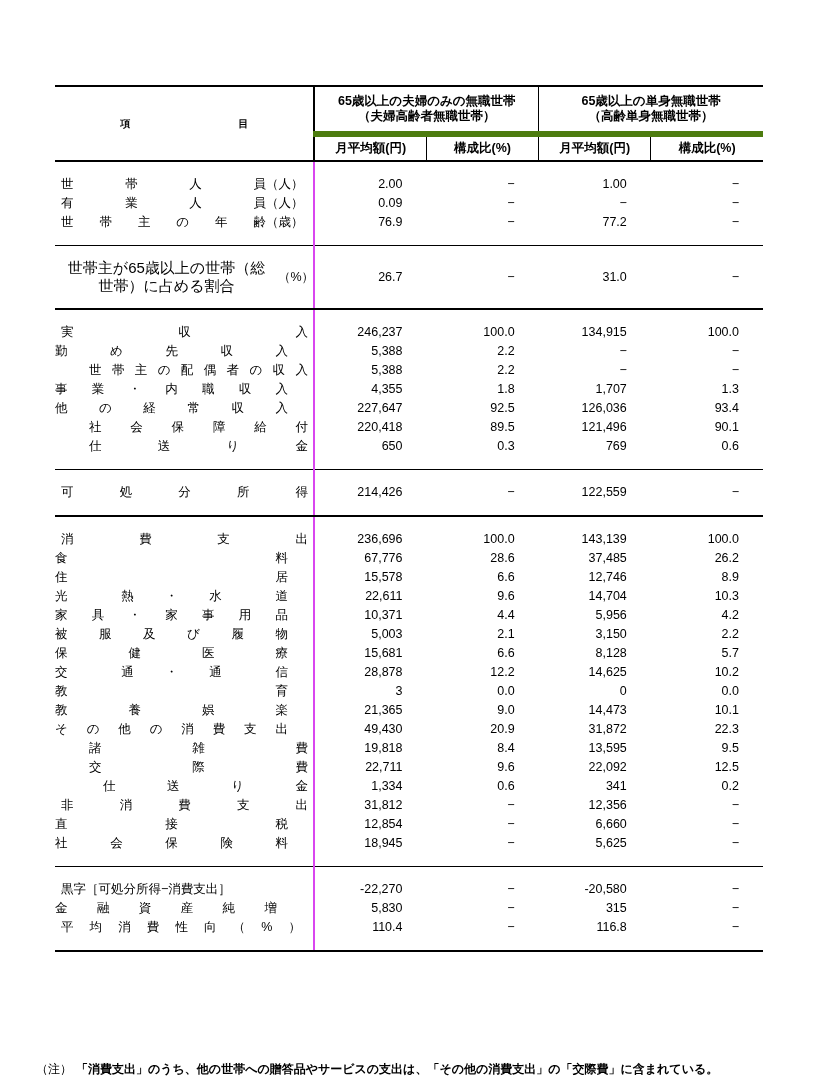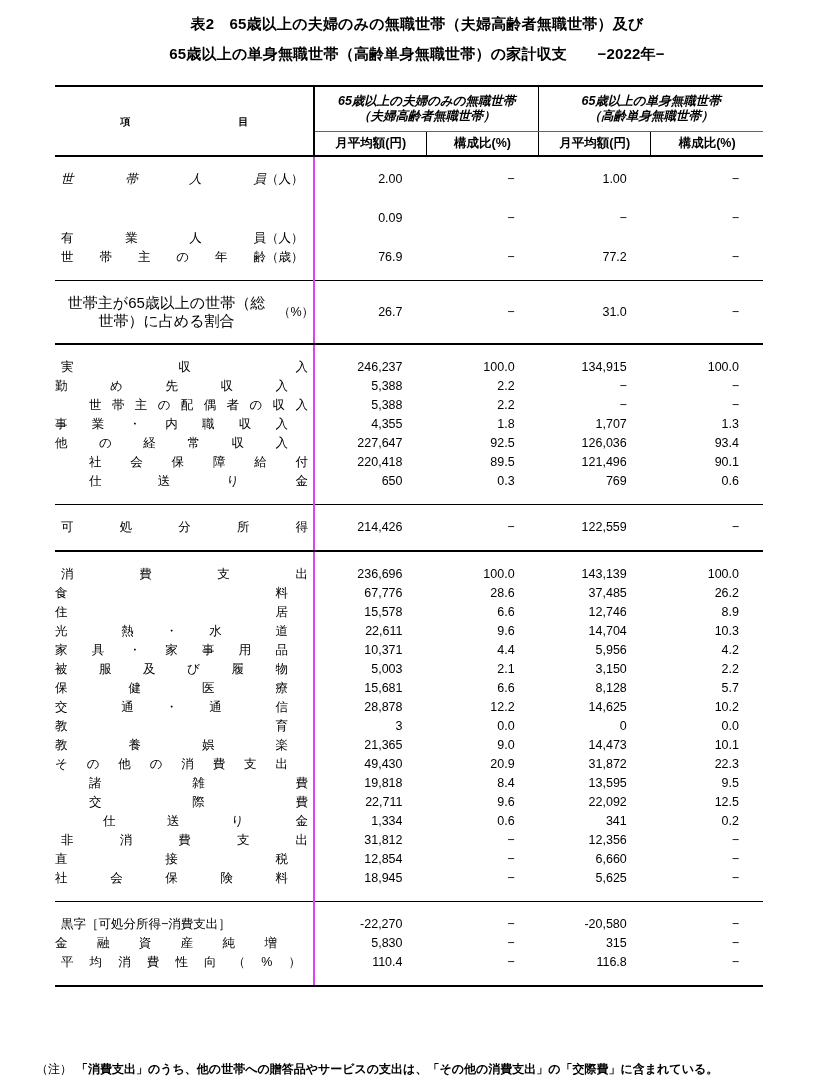--- a/index.html
+++ b/index.html
@@ -32,22 +32,21 @@
   table.tbl col.c-pct{width:112px;}
 
   
   .tbl thead th{
     font-weight:bold;font-size:12.5px;padding:0;
     text-align:center;vertical-align:middle;
   }
   .hd-top{border-top:2px solid #000;}
   .hd-grp{
     height:44px;line-height:15px;
-    border-bottom:1px solid #4d7c0f;
-    font-style:italic;
+    border-bottom:6px solid #4d7c0f;
   }
   .hd-sub{
     height:23px;line-height:23px;
     border-bottom:2px solid #000;
   }
   .vline-l{border-left:2px solid #000;}
   .vline-thin{border-left:1px solid #000;}
   .hd-item{
     vertical-align:middle;
     border-bottom:2px solid #000;
@@ -107,24 +106,20 @@
   }
   .note .inner{margin-left:36px;display:flex;}
   .note .mark{width:40px;flex:none;}
   .note .txt{flex:1;font-weight:bold;}
 </style>
 </head>
 <body>
 
 <div class="page">
 
-  <div class="title-block">
-    <div class="title-line">表2　65歳以上の夫婦のみの無職世帯（夫婦高齢者無職世帯）及び</div>
-    <div class="title-line">65歳以上の単身無職世帯（高齢単身無職世帯）の家計収支　　−2022年−</div>
-  </div>
 
   <div class="table-wrap">
     <table class="tbl">
       <colgroup>
         <col class="c-item">
           <col class="c-num">
           <col class="c-pct">
           <col class="c-num">
           <col class="c-pct">
       </colgroup>
@@ -154,28 +149,28 @@
 
         <tr class="gap">
           <td></td>
           <td class="sep-l"></td>
           <td></td>
           <td></td>
           <td></td>
         </tr>
 
         <tr>
-          <td class="item"><span class="lab i0 w0" style="width:205px;font-style:italic;">世　帯　人　員</span><span class="nojust">（人）</span></td>
+          <td class="item"><span class="lab i0 w0" style="width:205px;">世　帯　人　員</span><span class="nojust">（人）</span></td>
           <td class="num sep-l">2.00</td>
           <td class="pct">−</td>
           <td class="num">1.00</td>
           <td class="pct">−</td>
         </tr>
         <tr>
-          <td class="item"><span class="lab i0" style="width:205px;margin-top:40px;">有　業　人　員</span><span class="nojust">（人）</span></td>
+          <td class="item"><span class="lab i0" style="width:205px;">有　業　人　員</span><span class="nojust">（人）</span></td>
           <td class="num sep-l">0.09</td>
           <td class="pct">−</td>
           <td class="num">−</td>
           <td class="pct">−</td>
         </tr>
         <tr>
           <td class="item"><span class="lab i0" style="width:205px;">世　帯　主　の　年　齢</span><span class="nojust">（歳）</span></td>
           <td class="num sep-l">76.9</td>
           <td class="pct">−</td>
           <td class="num">77.2</td>

